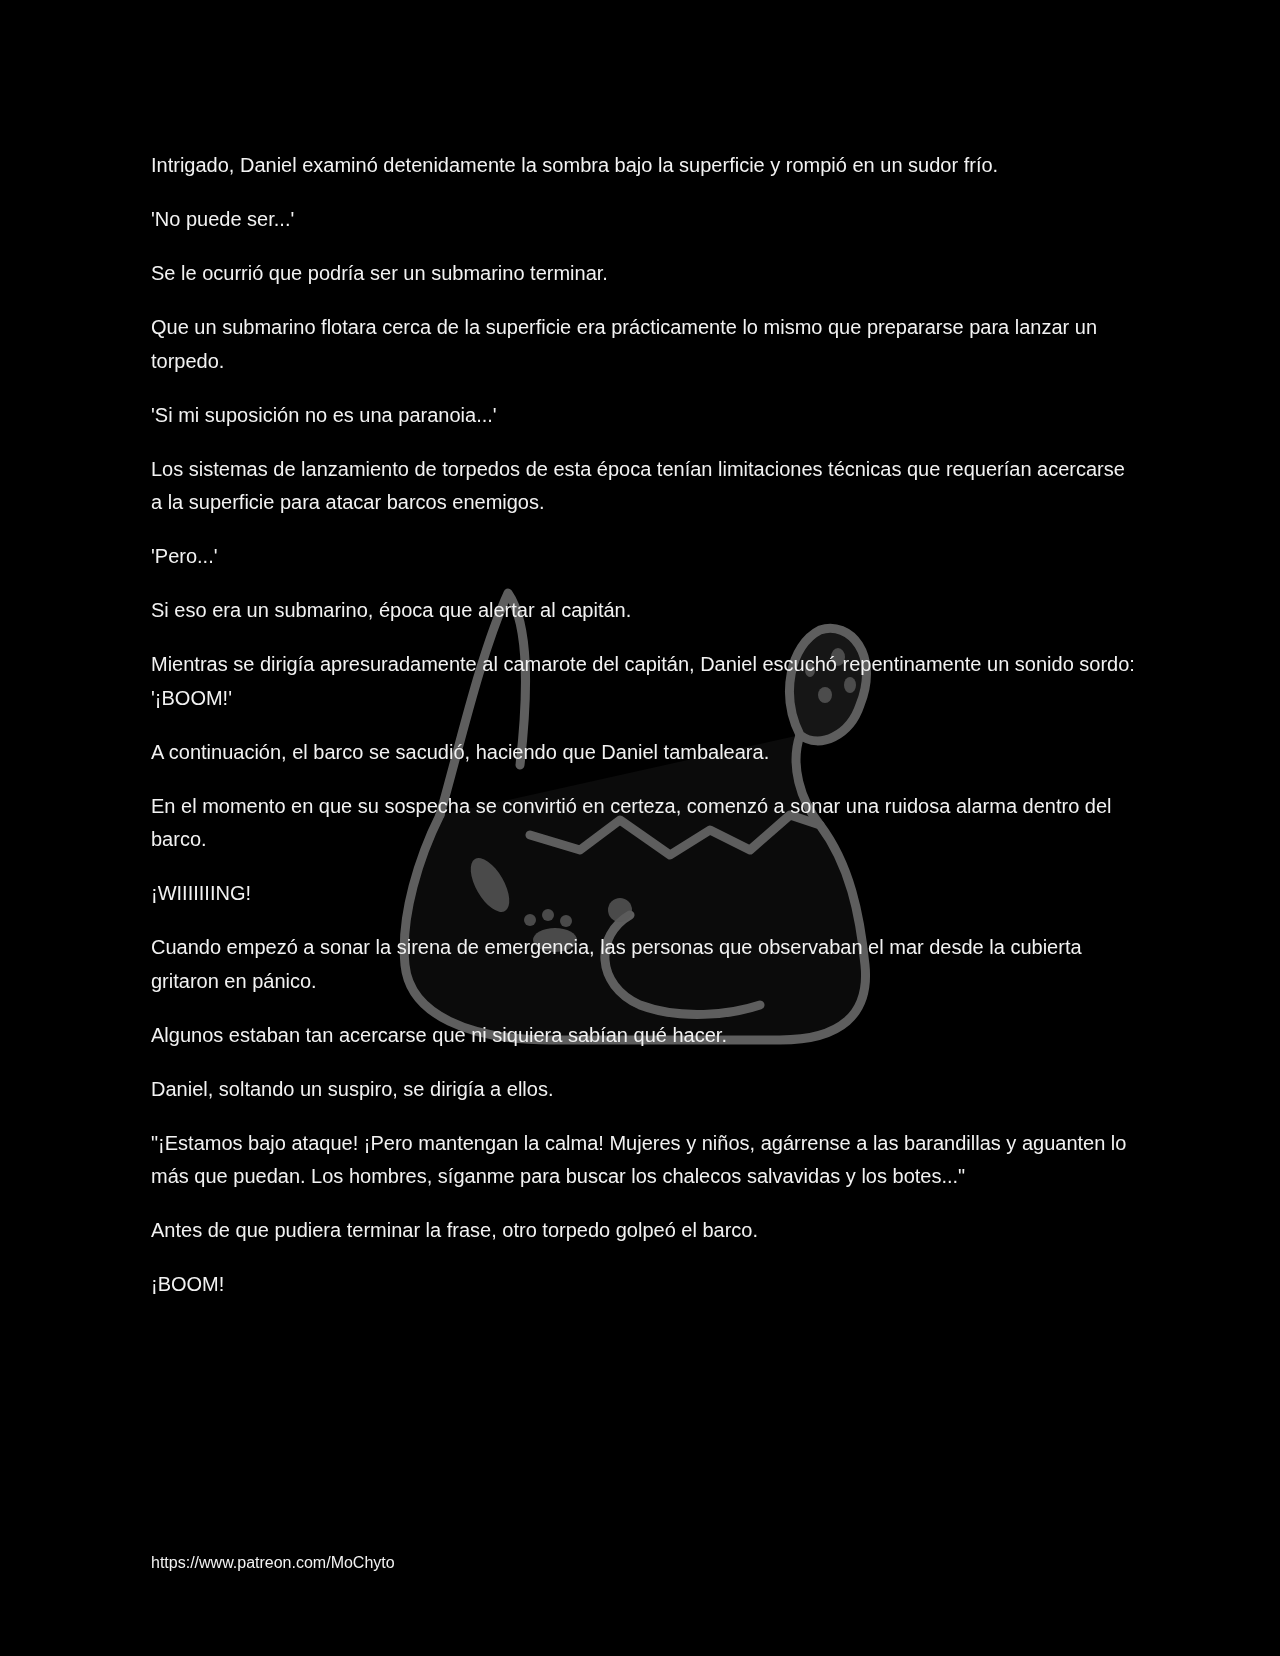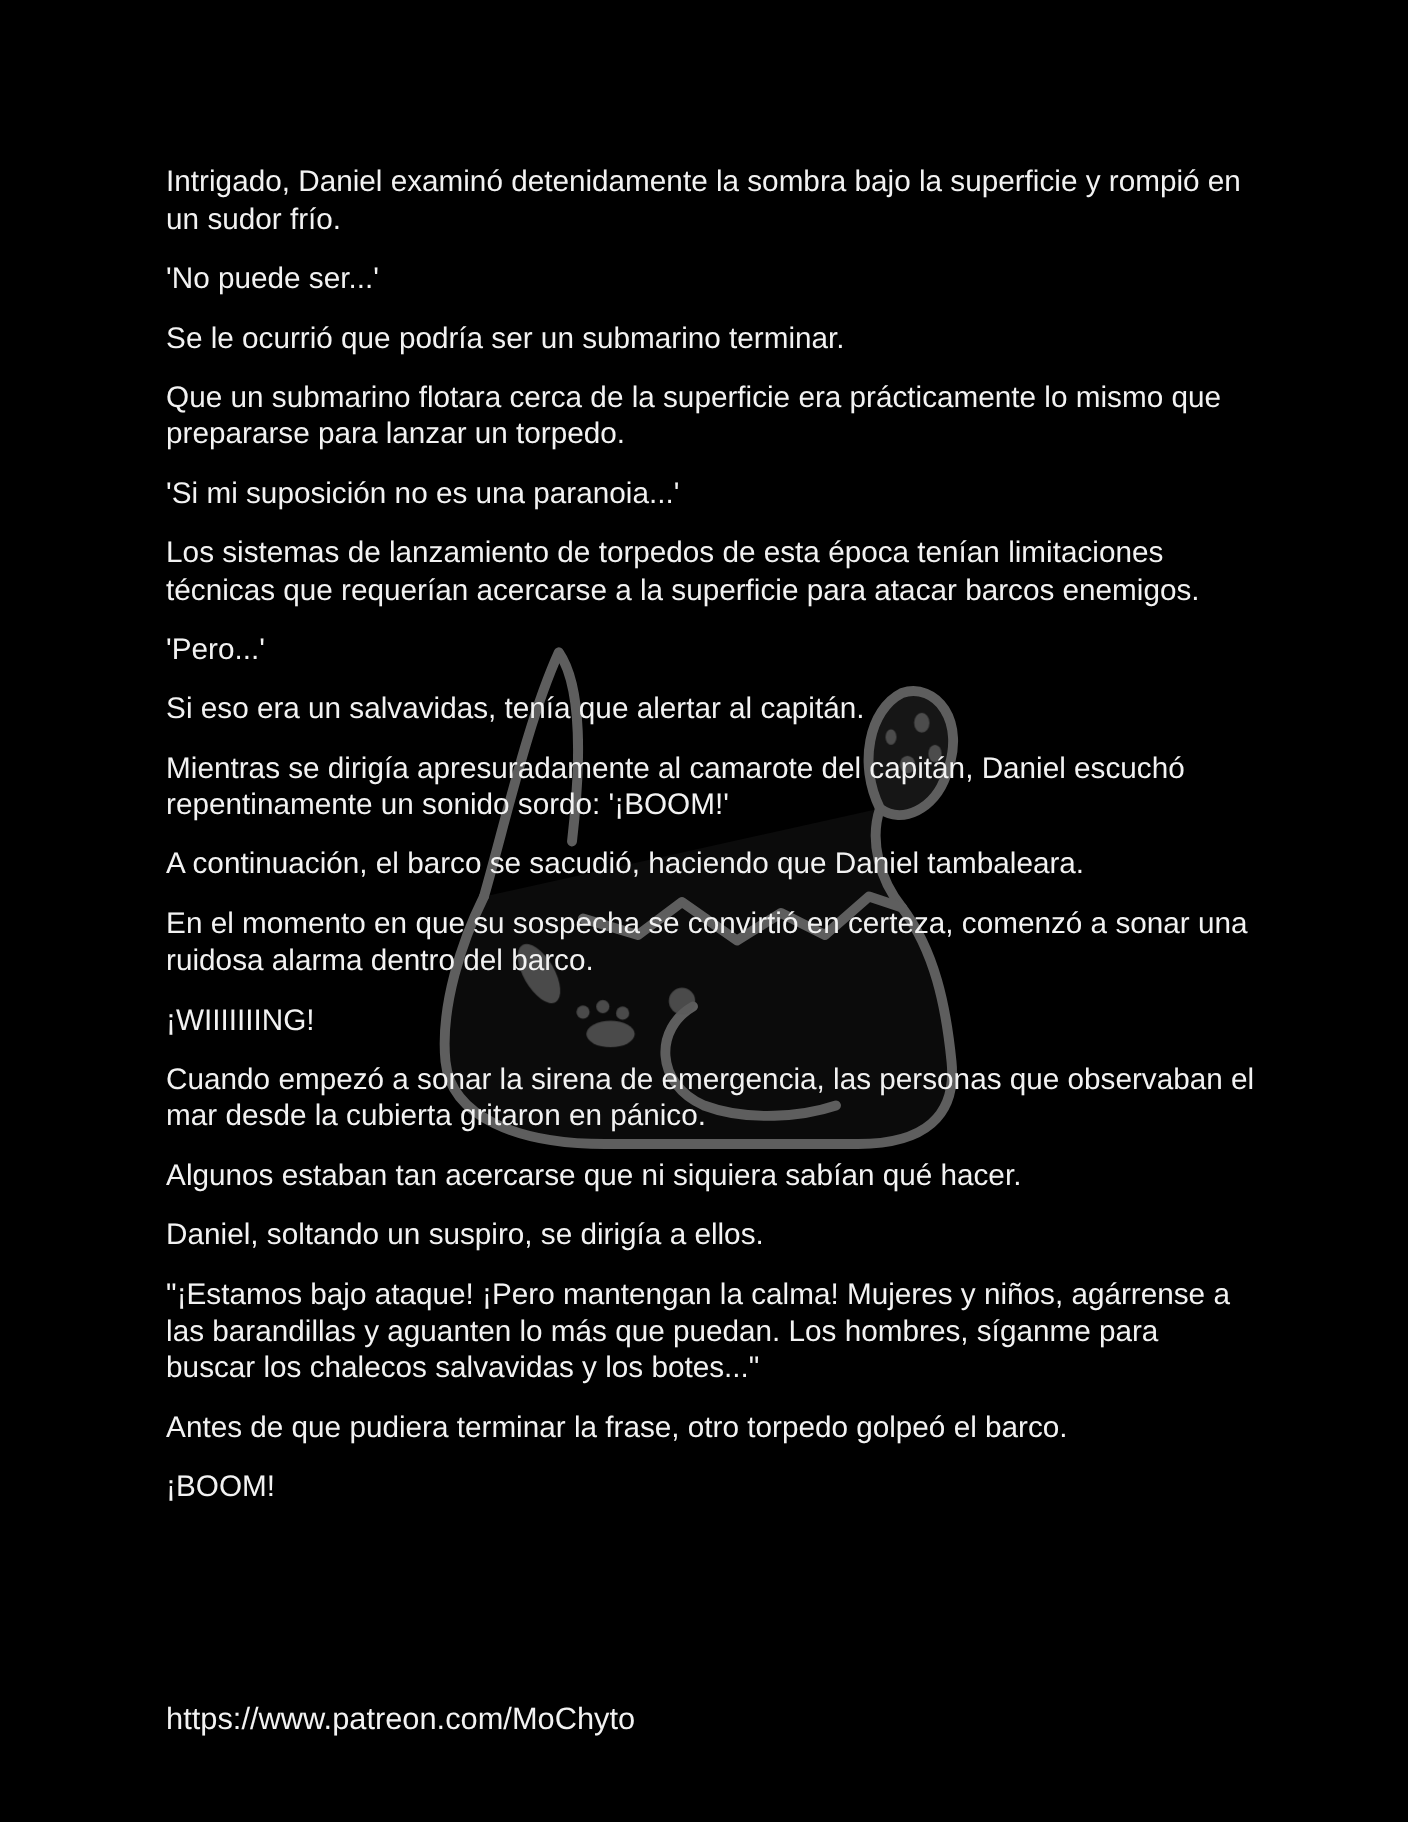--- a/index.html
+++ b/index.html
@@ -26,29 +26,29 @@
     }
     .page-content {
       position: absolute;
       left: 151px;
       top: 149px;
       width: 990px;
       z-index: 1;
     }
     .paragraph {
       margin: 0 0 20.5px 0;
-      font-size: 27px;
+      font-size: 20px;
       line-height: 33.5px;
       white-space: normal;
     }
     .footer-link {
       position: absolute;
       left: 151px;
       top: 1547px;
-      font-size: 28px;
+      font-size: 16px;
       line-height: 32px;
       color: #f2f2f2;
       text-decoration: none;
       z-index: 1;
     }
   </style>
 </head>
 <body>
 
 <svg class="watermark" viewBox="0 0 520 470" xmlns="http://www.w3.org/2000/svg">
@@ -79,21 +79,21 @@
 </svg>
 
 <main class="page-content">
   <p class="paragraph">Intrigado, Daniel examinó detenidamente la sombra bajo la superficie y rompió en un sudor frío.</p>
   <p class="paragraph">'No puede ser...'</p>
   <p class="paragraph">Se le ocurrió que podría ser un submarino terminar.</p>
   <p class="paragraph">Que un submarino flotara cerca de la superficie era prácticamente lo mismo que prepararse para lanzar un torpedo.</p>
   <p class="paragraph">'Si mi suposición no es una paranoia...'</p>
   <p class="paragraph">Los sistemas de lanzamiento de torpedos de esta época tenían limitaciones técnicas que requerían acercarse a la superficie para atacar barcos enemigos.</p>
   <p class="paragraph">'Pero...'</p>
-  <p class="paragraph">Si eso era un salvavidas, tenía que alertar al capitán.</p>
+  <p class="paragraph">Si eso era un submarino, época que alertar al capitán.</p>
   <p class="paragraph">Mientras se dirigía apresuradamente al camarote del capitán, Daniel escuchó repentinamente un sonido sordo: '¡BOOM!'</p>
   <p class="paragraph">A continuación, el barco se sacudió, haciendo que Daniel tambaleara.</p>
   <p class="paragraph">En el momento en que su sospecha se convirtió en certeza, comenzó a sonar una ruidosa alarma dentro del barco.</p>
   <p class="paragraph">¡WIIIIIIING!</p>
   <p class="paragraph">Cuando empezó a sonar la sirena de emergencia, las personas que observaban el mar desde la cubierta gritaron en pánico.</p>
   <p class="paragraph">Algunos estaban tan acercarse que ni siquiera sabían qué hacer.</p>
   <p class="paragraph">Daniel, soltando un suspiro, se dirigía a ellos.</p>
   <p class="paragraph">"¡Estamos bajo ataque! ¡Pero mantengan la calma! Mujeres y niños, agárrense a las barandillas y aguanten lo más que puedan. Los hombres, síganme para buscar los chalecos salvavidas y los botes..."</p>
   <p class="paragraph">Antes de que pudiera terminar la frase, otro torpedo golpeó el barco.</p>
   <p class="paragraph">¡BOOM!</p>

